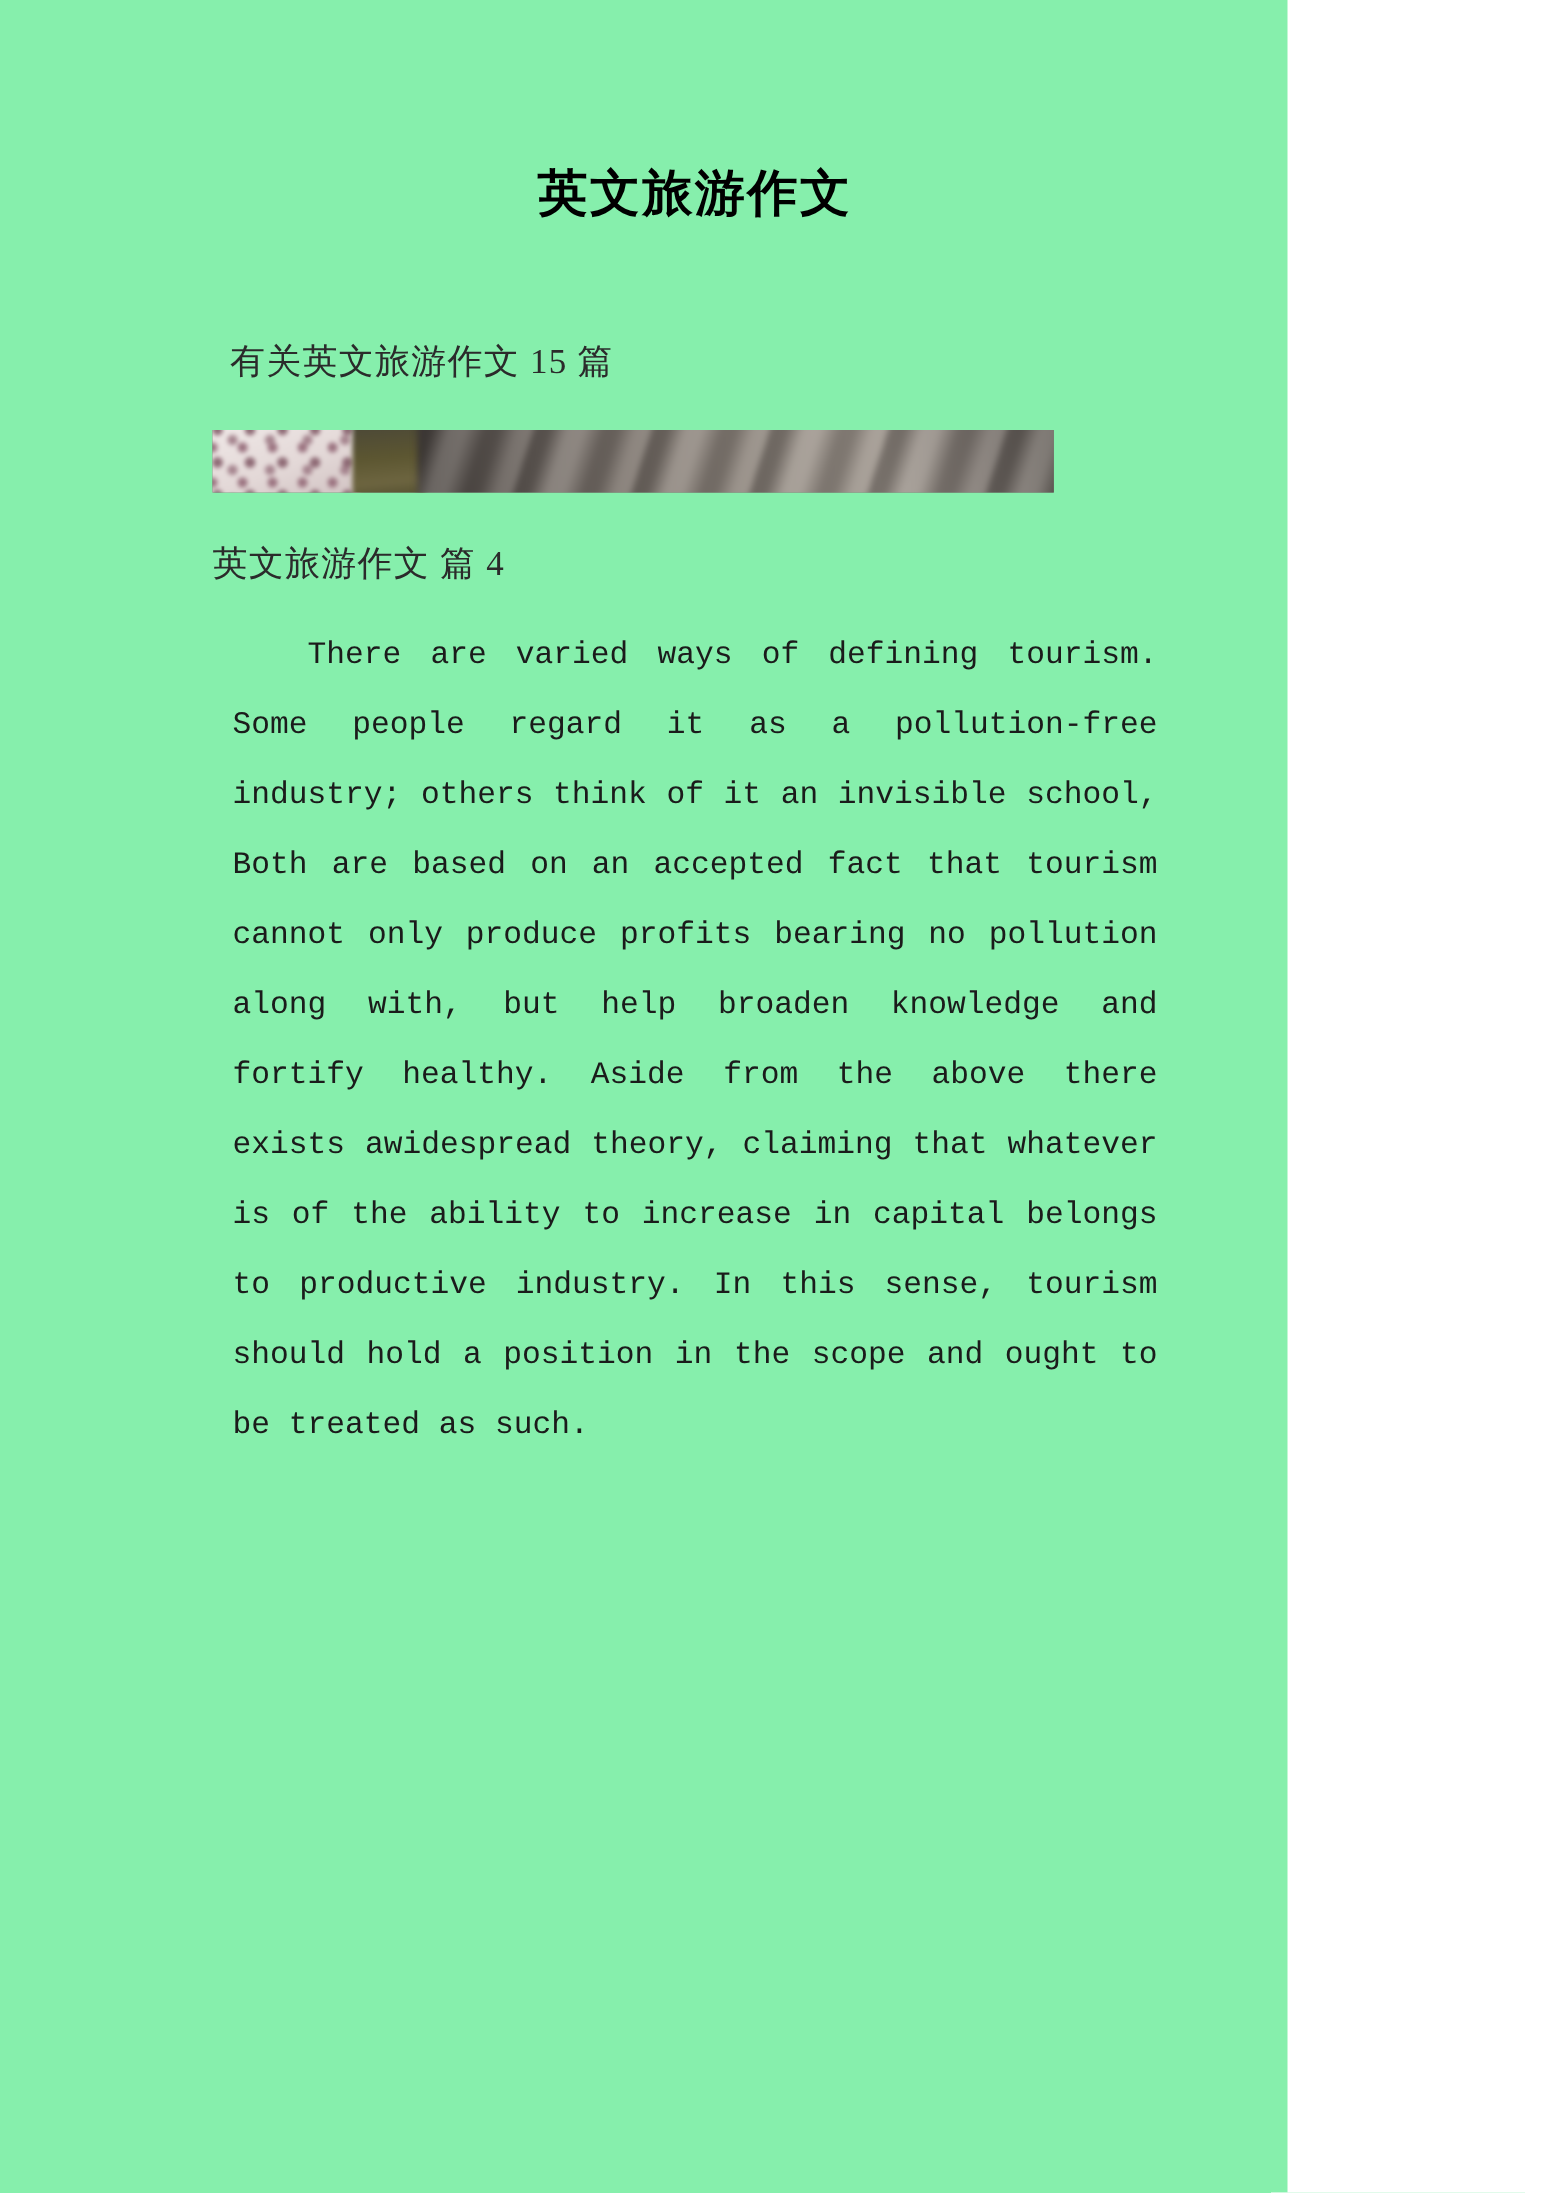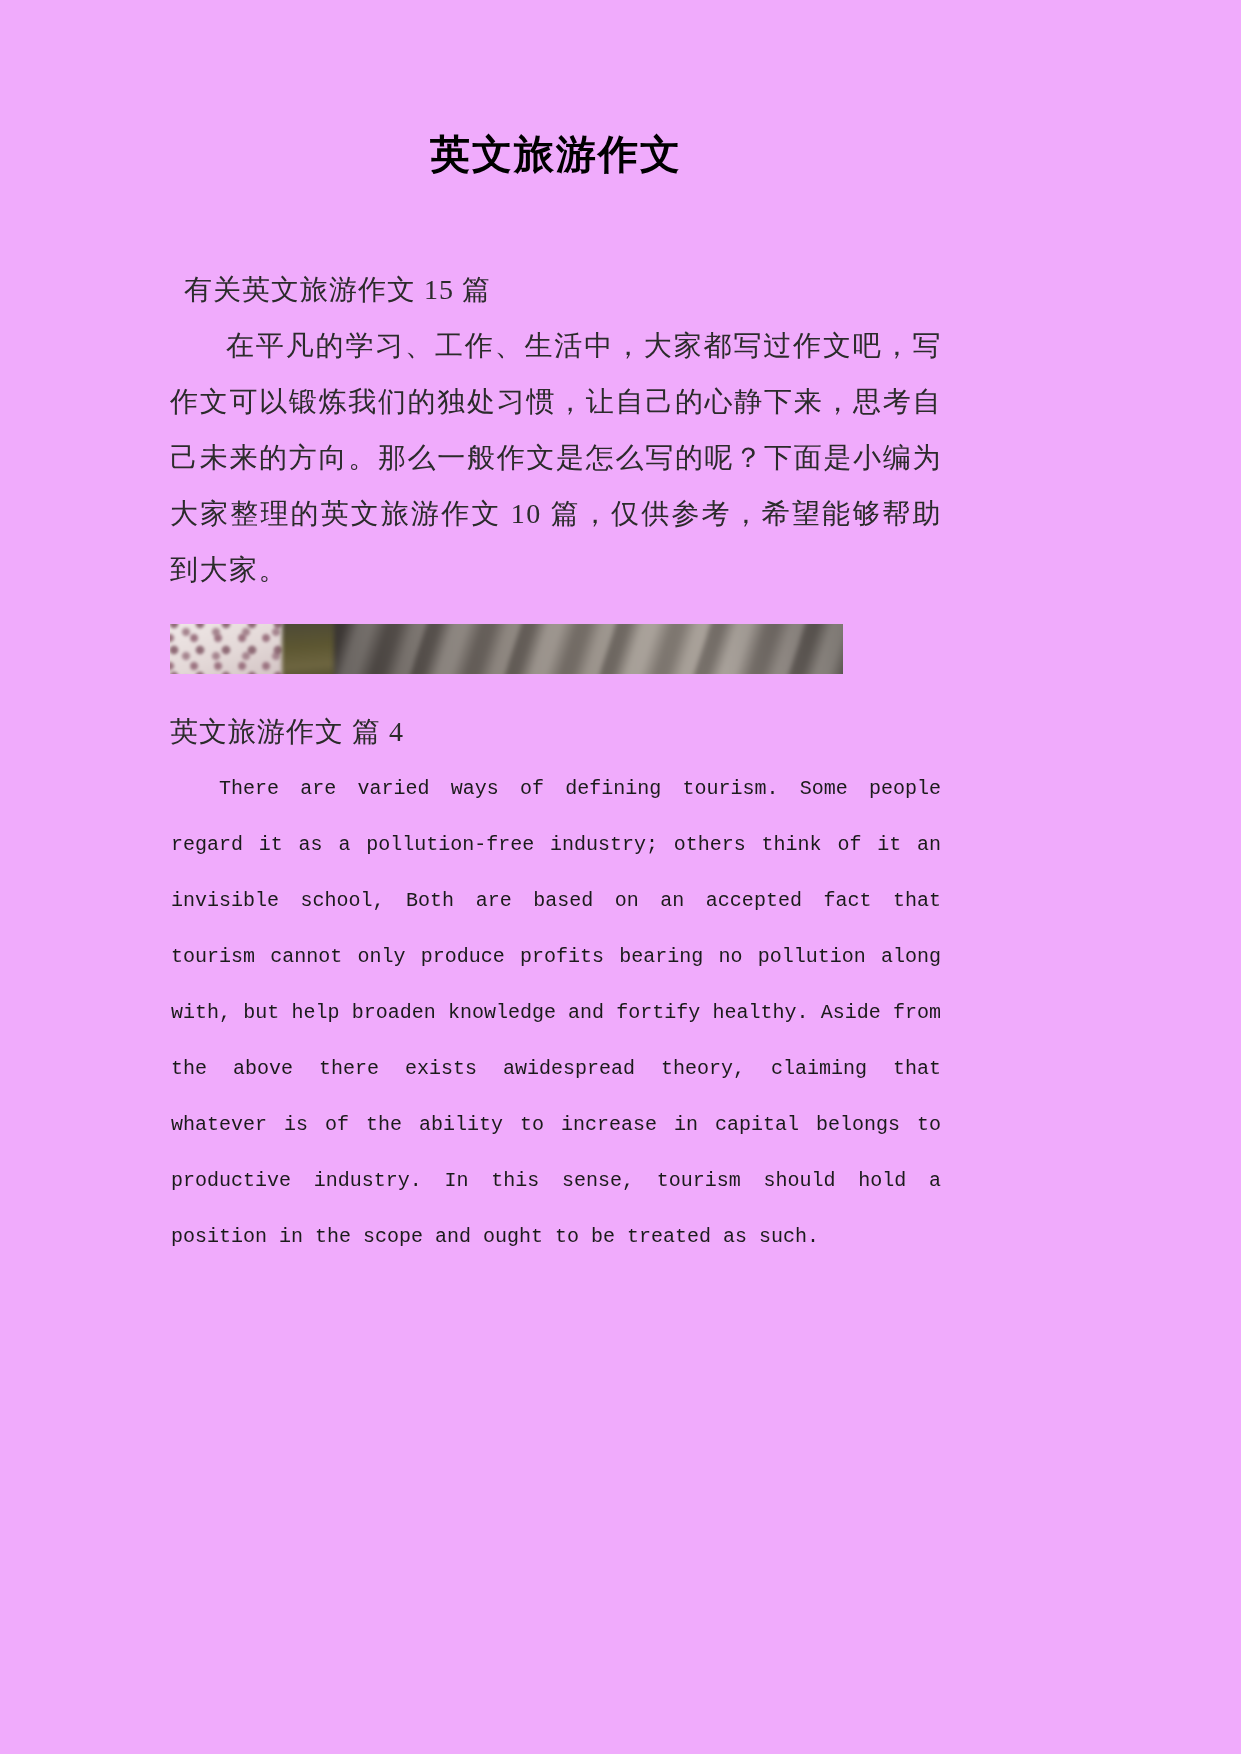--- a/index.html
+++ b/index.html
@@ -2,23 +2,23 @@
 <html><head>
 <meta charset="utf-8">
 <style>
   html, body {
     margin: 0;
     padding: 0;
     background: #ffffff;
   }
   .page {
     position: relative;
-    width: 1241px;
+    width: 1030px;
     height: 1754px;
-    background: #f0abfc;
+    background: #86efac;
     overflow: hidden;
   }
   .content {
     position: absolute;
     left: 170px;
     top: 0;
     width: 772px;
   }
   .doc-title {
     margin: 0;
@@ -92,43 +92,42 @@
   }
   .section-heading {
     margin: 30px 0 0 0;
     font-family: "Liberation Serif", serif;
     font-size: 28px;
     line-height: 56px;
     color: #2b2b2b;
     letter-spacing: 1px;
   }
   .body-en {
-    margin: 1px;
+    margin: 16px;
     font-family: "Liberation Mono", monospace;
-    font-size: 20px;
+    font-size: 25px;
     line-height: 56px;
     color: #1b1b1b;
     text-align: justify;
     text-indent: 2.4em;
   }
   .body-en:first-of-type {
     margin-top: 12px;
   }
 </style>
 </head>
 <body>
 
 <div class="page">
   <div class="content">
 
     <h1 class="doc-title">英文旅游作文</h1>
 
     <p class="subtitle">有关英文旅游作文 15 篇</p>
 
-    <p class="intro">在平凡的学习、工作、生活中，大家都写过作文吧，写作文可以锻炼我们的独处习惯，让自己的心静下来，思考自己未来的方向。那么一般作文是怎么写的呢？下面是小编为大家整理的英文旅游作文 10 篇，仅供参考，希望能够帮助到大家。</p>
 
     <div class="banner">
       <div class="banner-knit"></div>
       <div class="banner-strip"></div>
       <div class="banner-fur"></div>
     </div>
 
     <p class="section-heading">英文旅游作文 篇 4</p>
 
     <p class="body-en">There are varied ways of defining tourism. Some people regard it as a pollution-free industry; others think of it an invisible school, Both are based on an accepted fact that tourism cannot only produce profits bearing no pollution along with, but help broaden knowledge and fortify healthy. Aside from the above there exists awidespread theory, claiming that whatever is of the ability to increase in capital belongs to productive industry. In this sense, tourism should hold a position in the scope and ought to be treated as such.</p>

